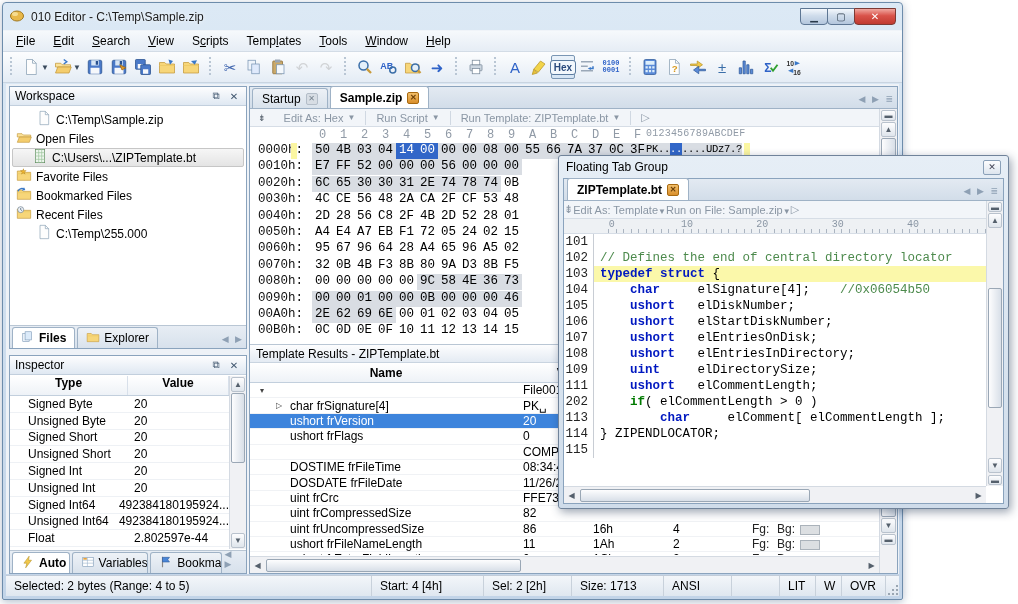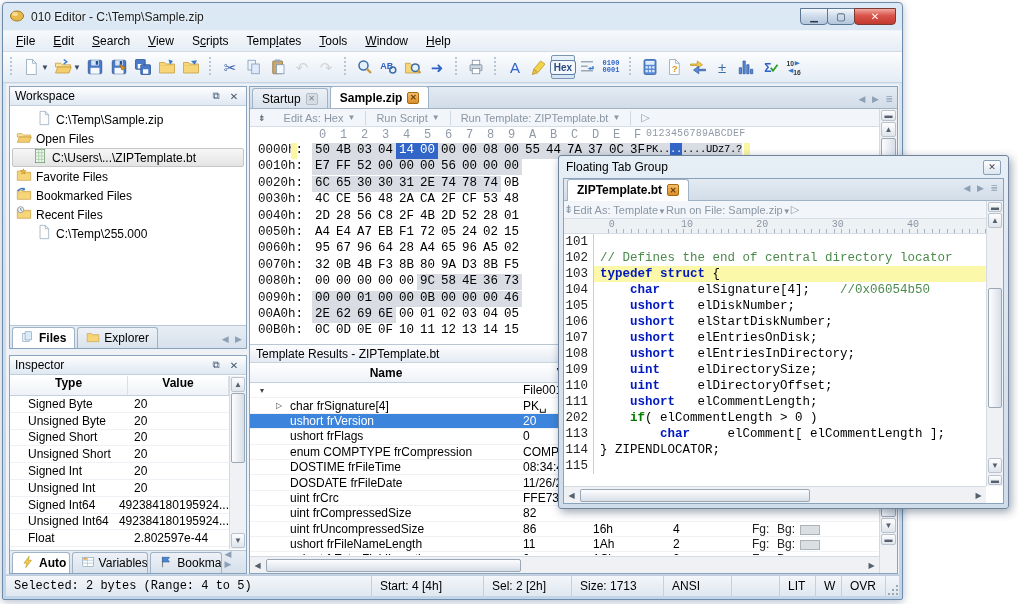--- a/index.html
+++ b/index.html
@@ -132,21 +132,21 @@
     background:radial-gradient(circle at 3px 11px,#9aa6b2 1px,transparent 1.4px),radial-gradient(circle at 7px 11px,#9aa6b2 1px,transparent 1.4px),radial-gradient(circle at 11px 11px,#9aa6b2 1px,transparent 1.4px),radial-gradient(circle at 7px 7px,#9aa6b2 1px,transparent 1.4px),radial-gradient(circle at 11px 7px,#9aa6b2 1px,transparent 1.4px),radial-gradient(circle at 11px 3px,#9aa6b2 1px,transparent 1.4px); }
 
   
   .fwin { position:absolute; left:558px; top:155px; width:451px; height:354px; z-index:10;
     background:linear-gradient(#e6eef6,#cfdcea); border:1px solid #70839a; border-radius:3px; box-shadow:2px 3px 10px rgba(30,50,80,.45); }
   .fhead { height:22px; display:flex; align-items:center; padding:0 7px; }
   .fclose { margin-left:auto; width:18px; height:15px; border:1px solid #8aa0b8; border-radius:2px;
     background:linear-gradient(#fdfdfe,#dde5ee); display:flex; align-items:center; justify-content:center; font-size:9px; color:#445; }
   .fbody { position:absolute; left:4px; right:4px; top:22px; bottom:4px; background:#fff; border:1px solid #8aa3bd; }
   .ftabs { position:absolute; left:0; right:0; top:0; height:22px; background:linear-gradient(#e3eaf2,#d2dde9);
-    border-bottom:1px solid #9fb2c6; display:flex; align-items:center; padding:0 3px; }
+    border-bottom:1px solid #9fb2c6; display:flex; align-items:flex-end; padding:0 3px; }
   .ftb { position:absolute; left:0; right:17px; top:22px; height:18px; background:#f2f5f9; border-bottom:1px solid #d6dde6;
     display:flex; align-items:center; color:#8a96a4; font-size:11px; }
   .ruler { position:absolute; left:0; right:17px; top:40px; height:15px; background:#eef1f4; border-bottom:1px solid #d6dde6;
     color:#8a96a4; font-family:"Liberation Mono",monospace; font-size:10px; }
   .ruler span { position:absolute; top:0; transform:translateX(-50%); }
   .ruler .ticks { position:absolute; left:44px; right:0; bottom:0; height:4px;
     background:repeating-linear-gradient(90deg,#aab4c0 0 1px,transparent 1px 7.53px); }
   .codewrap { position:absolute; left:0; right:17px; top:55px; bottom:17px; overflow:hidden; background:#fff;
     font-family:"Liberation Mono",monospace; font-size:12.5px; }
   .cline { display:flex; height:16px; line-height:16px; white-space:pre; }
@@ -669,21 +669,21 @@
               <span class="hcell shade" style="left:83px">4B</span>
               <span class="hcell shade" style="left:104px">03</span>
               <span class="hcell shade" style="left:125px">04</span>
               <span class="hcell shade sel" style="left:146px">14</span>
               <span class="hcell shade sel" style="left:167px">00</span>
               <span class="hcell shade" style="left:188px">00</span>
               <span class="hcell shade" style="left:209px">00</span>
               <span class="hcell shade" style="left:230px">08</span>
               <span class="hcell shade" style="left:251px">00</span>
               <span class="hcell shade" style="left:272px">55</span>
-              <span class="hcell shade" style="left:293px">44</span>
+              <span class="hcell shade" style="left:293px">66</span>
               <span class="hcell shade" style="left:314px">7A</span>
               <span class="hcell shade" style="left:335px">37</span>
               <span class="hcell shade" style="left:356px">0C</span>
               <span class="hcell shade" style="left:377px">3F</span>
               <span class="ystrip" style="left:398px"></span>
               <span class="acell" style="left:396px">P</span>
               <span class="acell" style="left:402px">K</span>
               <span class="acell" style="left:408px">.</span>
               <span class="acell" style="left:414px">.</span>
               <span class="acell sel" style="left:420px">.</span>
@@ -868,21 +868,20 @@
             </div>
             <div class="trow sel2">
               <span class="nm" style="left:40px">ushort frVersion</span>
               <span class="vl">20</span>
             </div>
             <div class="trow">
               <span class="nm" style="left:40px">ushort frFlags</span>
               <span class="vl">0</span>
             </div>
             <div class="trow">
-              <span class="nm" style="left:40px">enum COMPTYPE frCompression</span>
               <span class="vl">COMP_DEFLATE</span>
             </div>
             <div class="trow">
               <span class="nm" style="left:40px">DOSTIME frFileTime</span>
               <span class="vl">08:34:42</span>
             </div>
             <div class="trow">
               <span class="nm" style="left:40px">DOSDATE frFileDate</span>
               <span class="vl">11/26/2007</span>
             </div>
@@ -928,21 +927,21 @@
         </div>
         <div class="trhs">
           <span class="arrowbtn">◀</span>
           <div class="hthumb" style="width:255px;"></div>
           <span class="arrowbtn" style="margin-left:auto;">▶</span>
         </div>
       </div>
     </div>
 
     <div class="statusbar" id="statusbar">
-        <span class="sseg" style="flex:1;font-family:Liberation Mono, monospace;">Selected: 2 bytes (Range: 4 to 5)</span>
+        <span class="sseg" style="flex:1;">Selected: 2 bytes (Range: 4 to 5)</span>
         <span class="sseg" style="width:112px;">Start: 4 [4h]</span>
         <span class="sseg" style="width:88px;">Sel: 2 [2h]</span>
         <span class="sseg" style="width:92px;">Size: 1713</span>
         <span class="sseg" style="width:68px;">ANSI</span>
         <span class="sseg" style="width:48px;"></span>
         <span class="sseg" style="width:36px;">LIT</span>
         <span class="sseg" style="width:26px;">W</span>
         <span class="sseg" style="width:44px;">OVR</span>
         <span class="grip"></span>
       </div>
@@ -978,21 +977,20 @@
       <div class="codewrap" id="codeLines">
           <div class="cline"><span class="ln">101</span><span class="ctext"></span></div>
           <div class="cline"><span class="ln">102</span><span class="ctext"><span class="tk-c">// Defines the end of central directory locator</span></span></div>
           <div class="cline hl"><span class="ln">103</span><span class="ctext"><span class="tk-k">typedef</span><span class="tk-t"> </span><span class="tk-k">struct</span><span class="tk-t"> {</span></span></div>
           <div class="cline"><span class="ln">104</span><span class="ctext"><span class="tk-t">    </span><span class="tk-k">char</span><span class="tk-t">     elSignature[4];    </span><span class="tk-c">//0x06054b50</span></span></div>
           <div class="cline"><span class="ln">105</span><span class="ctext"><span class="tk-t">    </span><span class="tk-k">ushort</span><span class="tk-t">   elDiskNumber;</span></span></div>
           <div class="cline"><span class="ln">106</span><span class="ctext"><span class="tk-t">    </span><span class="tk-k">ushort</span><span class="tk-t">   elStartDiskNumber;</span></span></div>
           <div class="cline"><span class="ln">107</span><span class="ctext"><span class="tk-t">    </span><span class="tk-k">ushort</span><span class="tk-t">   elEntriesOnDisk;</span></span></div>
           <div class="cline"><span class="ln">108</span><span class="ctext"><span class="tk-t">    </span><span class="tk-k">ushort</span><span class="tk-t">   elEntriesInDirectory;</span></span></div>
           <div class="cline"><span class="ln">109</span><span class="ctext"><span class="tk-t">    </span><span class="tk-k">uint</span><span class="tk-t">     elDirectorySize;</span></span></div>
-          <div class="cline"><span class="ln">110</span><span class="ctext"><span class="tk-t">    </span><span class="tk-k">uint</span><span class="tk-t">     elDirectoryOffset;</span></span></div>
           <div class="cline"><span class="ln">111</span><span class="ctext"><span class="tk-t">    </span><span class="tk-k">ushort</span><span class="tk-t">   elCommentLength;</span></span></div>
           <div class="cline"><span class="ln">202</span><span class="ctext"><span class="tk-t">    </span><span class="tk-g">if</span><span class="tk-t">( elCommentLength &gt; 0 )</span></span></div>
           <div class="cline"><span class="ln">113</span><span class="ctext"><span class="tk-t">        </span><span class="tk-k">char</span><span class="tk-t">     elComment[ elCommentLength ];</span></span></div>
           <div class="cline"><span class="ln">114</span><span class="ctext"><span class="tk-t">} ZIPENDLOCATOR;</span></span></div>
           <div class="cline"><span class="ln">115</span><span class="ctext"></span></div>
         </div>
       <div class="fvs">
         <div class="sb-btn" style="height:10px;">▬</div>
         <div class="sb-btn">▲</div>
         <div class="sb-thumb" style="height:120px; margin-top:60px;"></div>

